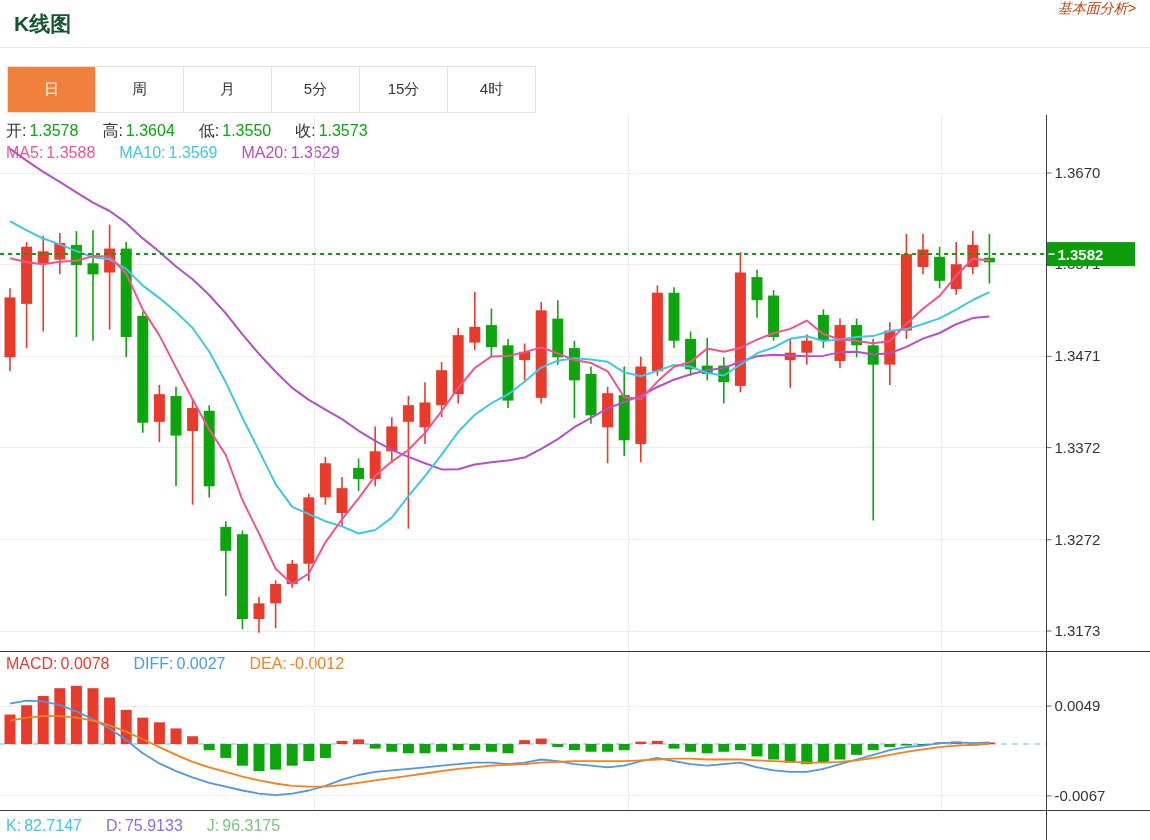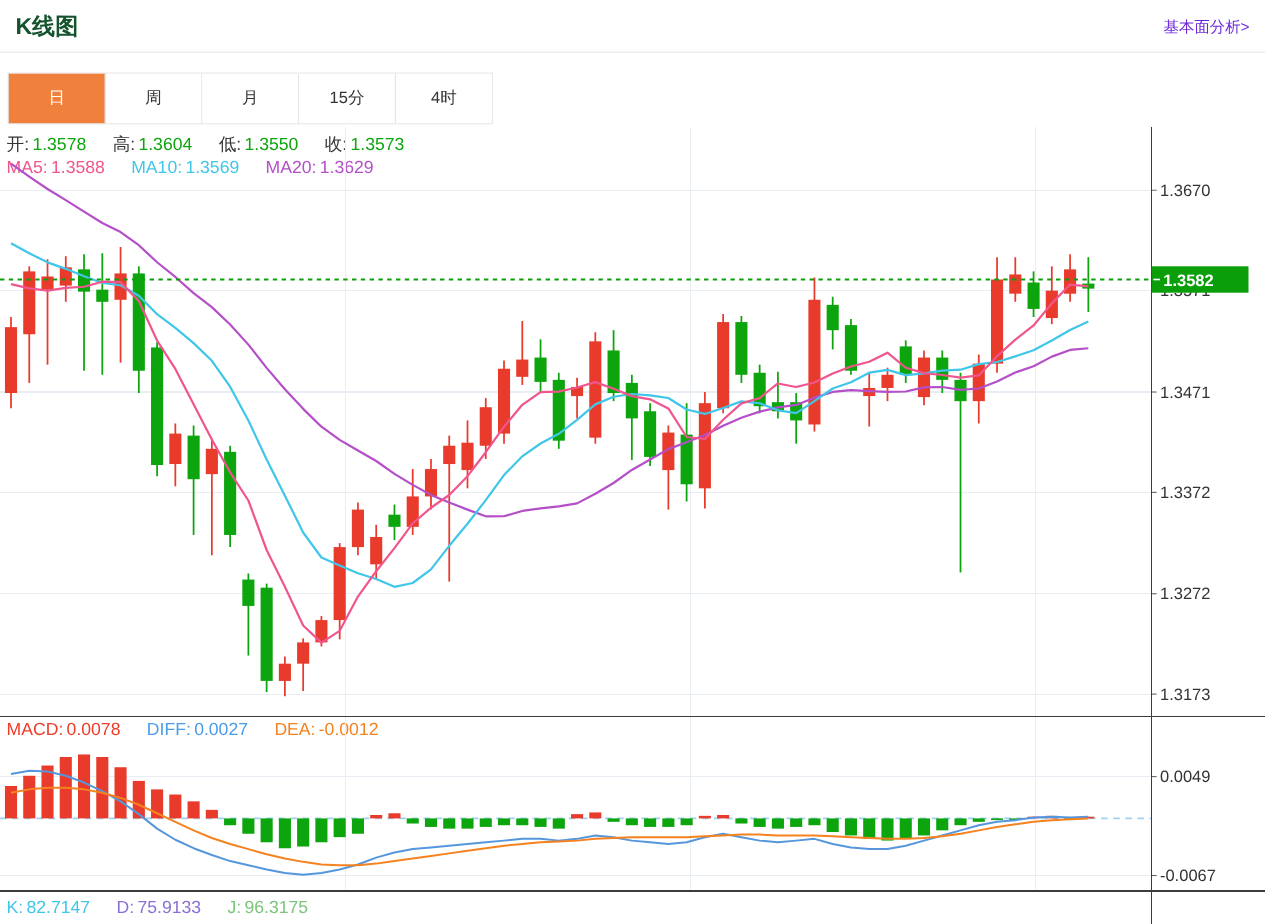--- a/index.html
+++ b/index.html
@@ -1,19 +1,19 @@
 <!DOCTYPE html>
 <html><head>
 <meta charset="utf-8">
 <style>
   html,body{margin:0;padding:0;background:#fff;}
   .page{position:relative;width:1150px;height:840px;background:#fff;overflow:hidden;
         font-family:"Liberation Sans","DejaVu Sans",sans-serif;}
   .page-title{position:absolute;left:14px;top:10px;font-size:21px;font-weight:bold;color:#14532d;}
-  .fund-link{position:absolute;right:14px;top:16px;font-size:14px;color:#6d28d9;text-decoration:none;cursor:pointer;}
+  .fund-link{position:absolute;right:14px;top:0;font-size:14px;color:#c2410c;text-decoration:none;cursor:pointer;font-style:italic;}
   .divider{position:absolute;left:0;top:47px;width:1150px;border-top:1px solid #e8e8e8;height:0;}
   .tabbar{position:absolute;left:7px;top:66px;height:47px;display:flex;border:1px solid #e3e3e3;box-sizing:border-box;background:#fff;}
   .tab{width:87px;display:flex;align-items:center;justify-content:center;font-size:15px;color:#333;
        border-right:1px solid #e3e3e3;cursor:pointer;background:#fff;user-select:none;}
   .tab:last-child{border-right:none;}
   .tab.active{background:#f0813d;color:#fff;}
   .legend-row{position:absolute;left:6px;font-size:16px;white-space:nowrap;}
   .legend-row .lg-item{margin-right:24px;}
   .lg-label{margin-right:3px;}
   #chart-svg{position:absolute;left:0;top:113px;}
@@ -24,20 +24,21 @@
 
 <div class="page">
   <div class="page-title">K线图</div>
   <a class="fund-link">基本面分析&gt;</a>
   <div class="divider"></div>
 
   <div class="tabbar" id="tabbar">
       <div class="tab active">日</div>
       <div class="tab">周</div>
       <div class="tab">月</div>
+      <div class="tab">5分</div>
       <div class="tab">15分</div>
       <div class="tab">4时</div>
     </div>
 
   <div class="legend-row" id="ohlc-legend" style="top:121px;"><span class="lg-item"><span class="lg-label" style="color: rgb(51, 51, 51);">开:</span><span class="lg-val" style="color: rgb(13, 165, 13);">1.3578</span></span><span class="lg-item"><span class="lg-label" style="color: rgb(51, 51, 51);">高:</span><span class="lg-val" style="color: rgb(13, 165, 13);">1.3604</span></span><span class="lg-item"><span class="lg-label" style="color: rgb(51, 51, 51);">低:</span><span class="lg-val" style="color: rgb(13, 165, 13);">1.3550</span></span><span class="lg-item"><span class="lg-label" style="color: rgb(51, 51, 51);">收:</span><span class="lg-val" style="color: rgb(13, 165, 13);">1.3573</span></span></div>
   <div class="legend-row" id="ma-legend" style="top:144px;"><span class="lg-item"><span class="lg-label" style="color: rgb(240, 85, 141);">MA5:</span><span class="lg-val" style="color: rgb(240, 85, 141);">1.3588</span></span><span class="lg-item"><span class="lg-label" style="color: rgb(63, 198, 232);">MA10:</span><span class="lg-val" style="color: rgb(63, 198, 232);">1.3569</span></span><span class="lg-item"><span class="lg-label" style="color: rgb(180, 79, 200);">MA20:</span><span class="lg-val" style="color: rgb(180, 79, 200);">1.3629</span></span></div>
   <div class="legend-row" id="macd-legend" style="top:655px;"><span class="lg-item"><span class="lg-label" style="color: rgb(238, 59, 40);">MACD:</span><span class="lg-val" style="color: rgb(238, 59, 40);">0.0078</span></span><span class="lg-item"><span class="lg-label" style="color: rgb(74, 156, 232);">DIFF:</span><span class="lg-val" style="color: rgb(74, 156, 232);">0.0027</span></span><span class="lg-item"><span class="lg-label" style="color: rgb(245, 130, 31);">DEA:</span><span class="lg-val" style="color: rgb(245, 130, 31);">-0.0012</span></span></div>
   <div class="legend-row" id="kdj-legend" style="top:817px;"><span class="lg-item"><span class="lg-label" style="color: rgb(63, 198, 232);">K:</span><span class="lg-val" style="color: rgb(63, 198, 232);">82.7147</span></span><span class="lg-item"><span class="lg-label" style="color: rgb(139, 111, 216);">D:</span><span class="lg-val" style="color: rgb(139, 111, 216);">75.9133</span></span><span class="lg-item"><span class="lg-label" style="color: rgb(124, 196, 124);">J:</span><span class="lg-val" style="color: rgb(124, 196, 124);">96.3175</span></span></div>
 
   <svg id="chart-svg" width="1150" height="727">

